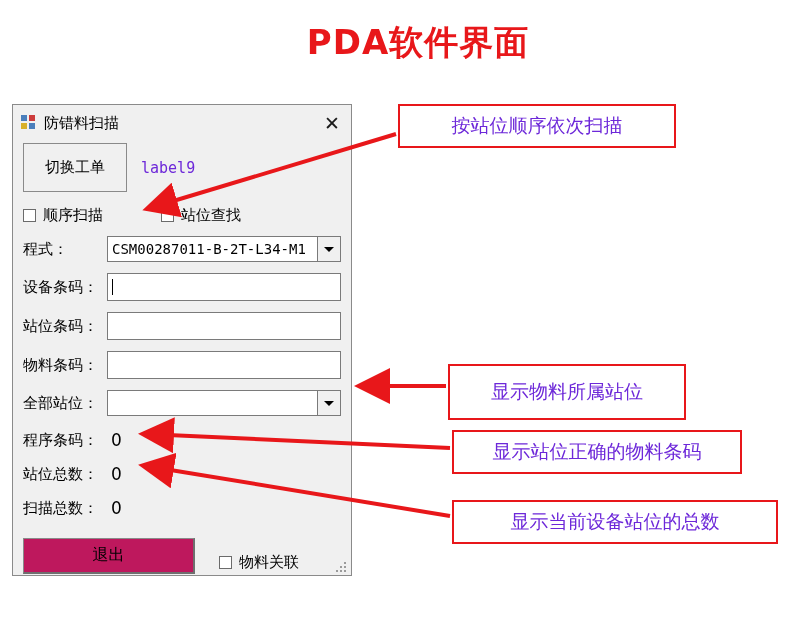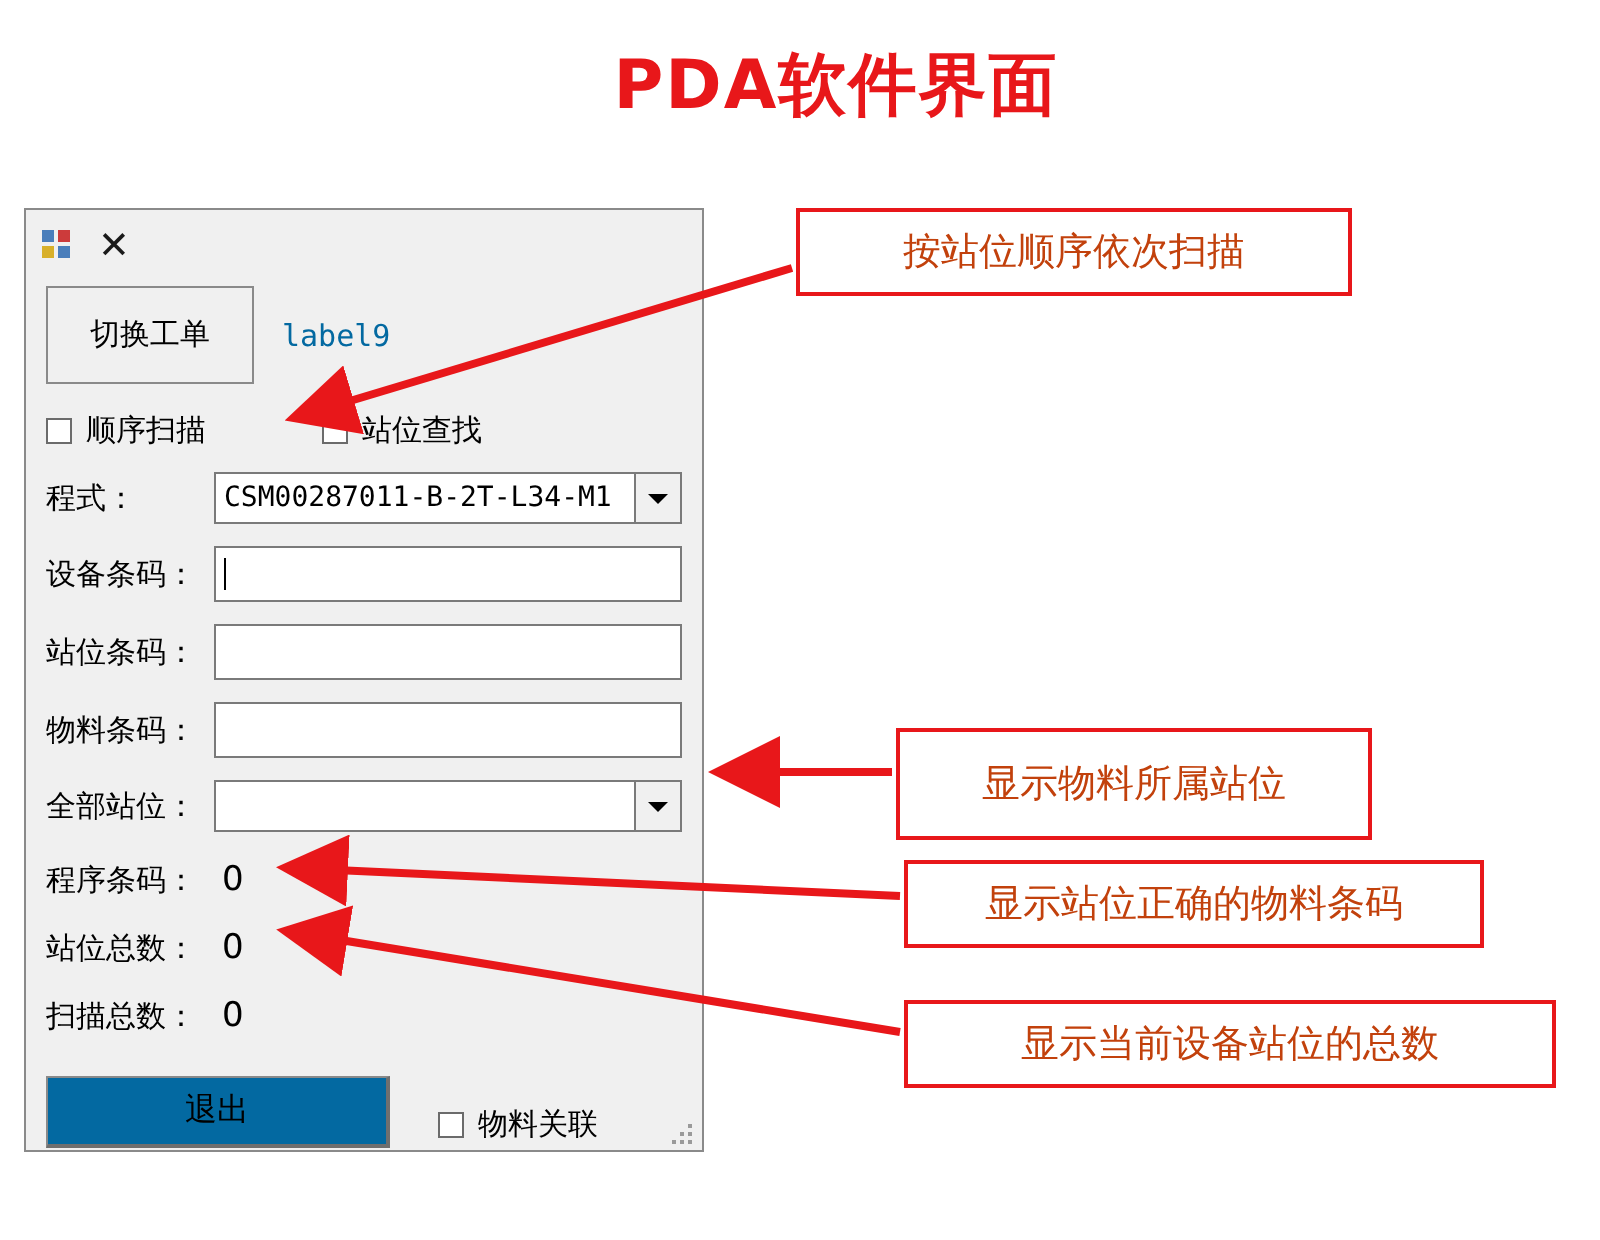--- a/index.html
+++ b/index.html
@@ -106,21 +106,21 @@
     font-family: "DejaVu Sans", sans-serif;
     display: flex;
     align-items: center;
     justify-content: center;
     box-sizing: border-box;
   }
   .label9 {
     margin-left: 14px;
     font-size: 15px;
     font-family: "DejaVu Sans Mono", monospace;
-    color: #0369a1;
+    color: #6d28d9;
   }
 
   
   .row-checks {
     display: flex;
     align-items: center;
     margin-top: 14px;
   }
   .chk {
     display: flex;
@@ -232,21 +232,21 @@
 
   
   .row-bottom {
     display: flex;
     align-items: center;
     margin-top: 20px;
   }
   .btn-exit {
     width: 172px;
     height: 36px;
-    background: #0369a1;
+    background: #be185d;
     border: 1px solid #8a8a8a;
     border-right: 2px solid #6f6f6f;
     border-bottom: 2px solid #6f6f6f;
     font-size: 16px;
     font-family: "DejaVu Sans", sans-serif;
     display: flex;
     align-items: center;
     justify-content: center;
     box-sizing: border-box;
   }
@@ -270,21 +270,21 @@
     background: #9a9a9a;
     width: 2px;
     height: 2px;
   }
 
   
   .callout {
     position: absolute;
     border: 2px solid #e8171a;
     background: #fff;
-    color: #c2410c;
+    color: #6d28d9;
     font-size: 19px;
     font-family: "DejaVu Sans", sans-serif;
     display: flex;
     align-items: center;
     justify-content: center;
     box-sizing: border-box;
     white-space: nowrap;
     padding: 0 10px;
   }
   #callout-1 { left: 398px; top: 104px; width: 278px; height: 44px; }
@@ -308,20 +308,21 @@
 
 <div class="pda-window">
 
   <div class="titlebar">
     <span class="app-icon">
       <span class="sq s1"></span>
         <span class="sq s2"></span>
         <span class="sq s3"></span>
         <span class="sq s4"></span>
     </span>
+    <span class="title-text">防错料扫描</span>
     <span class="close-btn">✕</span>
   </div>
 
   <div class="client-area">
 
     <div class="row-top">
       <div class="btn-switch">切换工单</div>
       <div class="label9">label9</div>
     </div>
 

